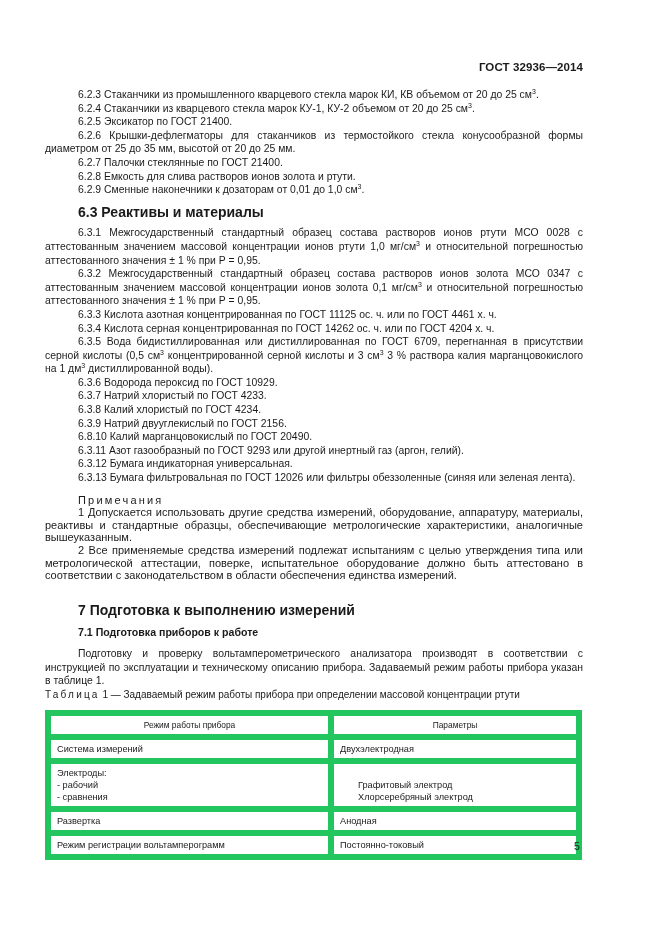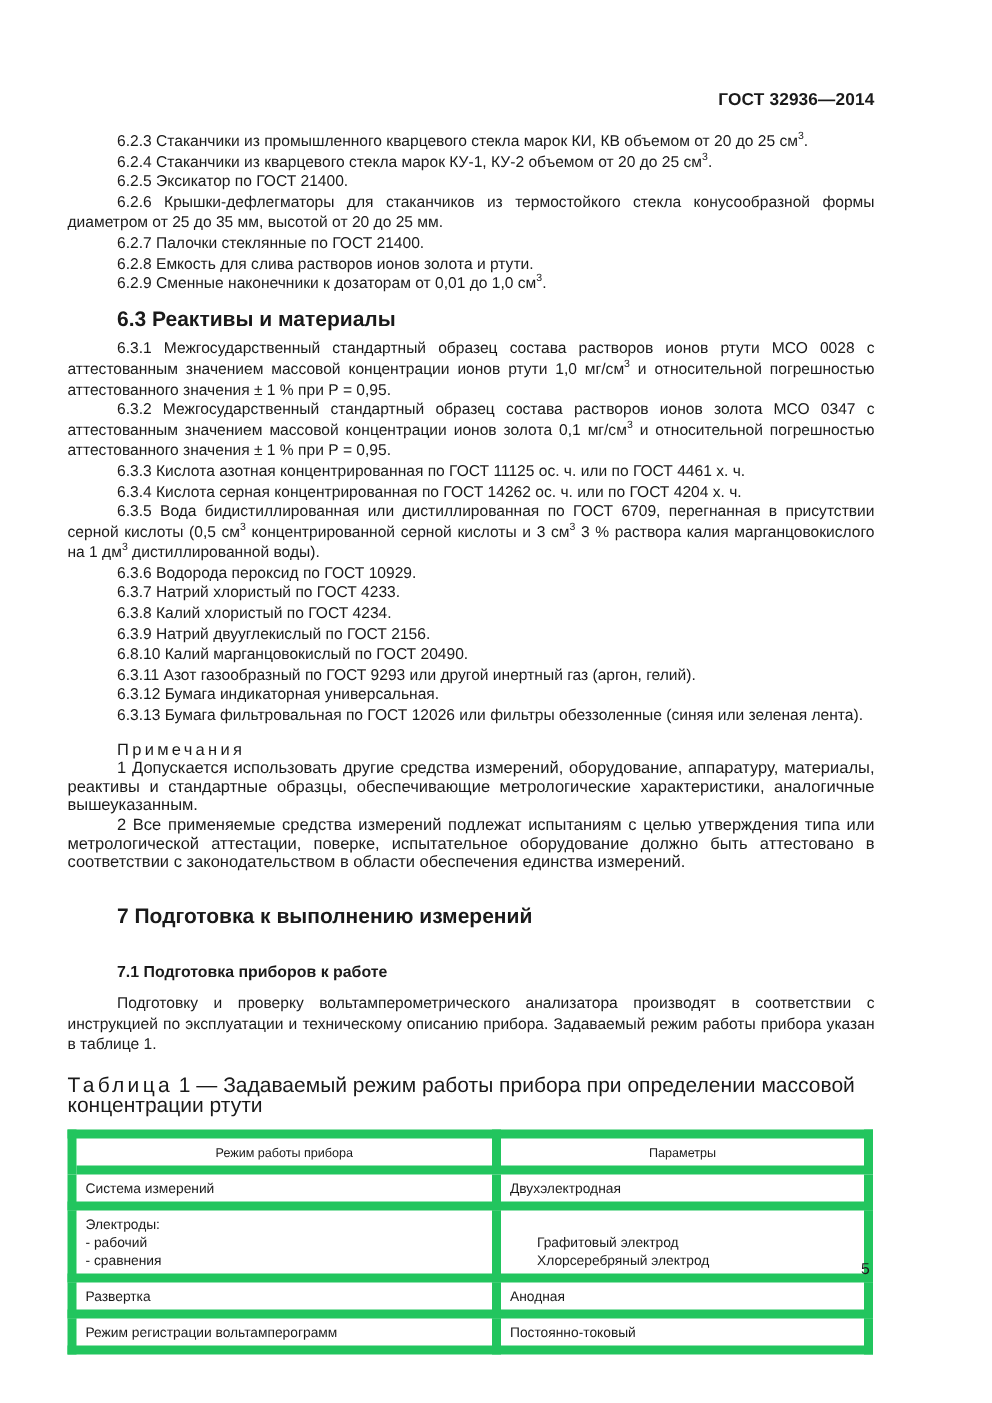--- a/index.html
+++ b/index.html
@@ -17,23 +17,23 @@
       position: absolute; top: 61px; right: 78px;
       font-weight: bold; font-size: 11.5px; letter-spacing: 0.1px;
     }
     .content { position: absolute; left: 45px; width: 538px; top: 88px; }
     .p { text-align: justify; text-indent: 33px; }
     .sec-h { font-weight: bold; font-size: 14px; margin-left: 33px; margin-top: 9px; margin-bottom: 7px; }
     sup { font-size: 7px; line-height: 0; vertical-align: super; }
     .notes { font-size: 11px; line-height: 12.6px; margin-top: 9px; }
     .notes .ntitle { margin-left: 33px; letter-spacing: 2.2px; }
     .notes .p { text-indent: 33px; }
-    .h1 { font-weight: bold; font-size: 14px; margin-left: 33px; margin-top: 22px; margin-bottom: 25px; }
+    .h1 { font-weight: bold; font-size: 14px; margin-left: 33px; margin-top: 22px; margin-bottom: 9px; }
     .h2 { font-weight: bold; font-size: 10.6px; margin-left: 33px; margin-bottom: 7px; }
-    .tcap { font-size: 14px; margin-top: 13px; margin-bottom: 9px; }
+    .tcap { font-size: 10px; margin-bottom: 9px; }
     .tcap .tlabel { letter-spacing: 2.2px; }
     table { width: 537px; border-collapse: collapse; font-size: 9.2px; line-height: 12px; }
     td, th { border: 6px solid #22c55e; padding: 3px 6px; vertical-align: top; text-align: left; font-weight: normal; }
     th { text-align: center; height: 21px; vertical-align: middle; border-bottom: 3px double #333; font-size: 8.4px; }
     td.c1 { width: 283px; }
     td.mid { vertical-align: bottom; padding-left: 24px; }
     .page-num { position: absolute; top: 840px; left: 574px; font-size: 10.5px; }
   </style>
 </head>
 <body>

